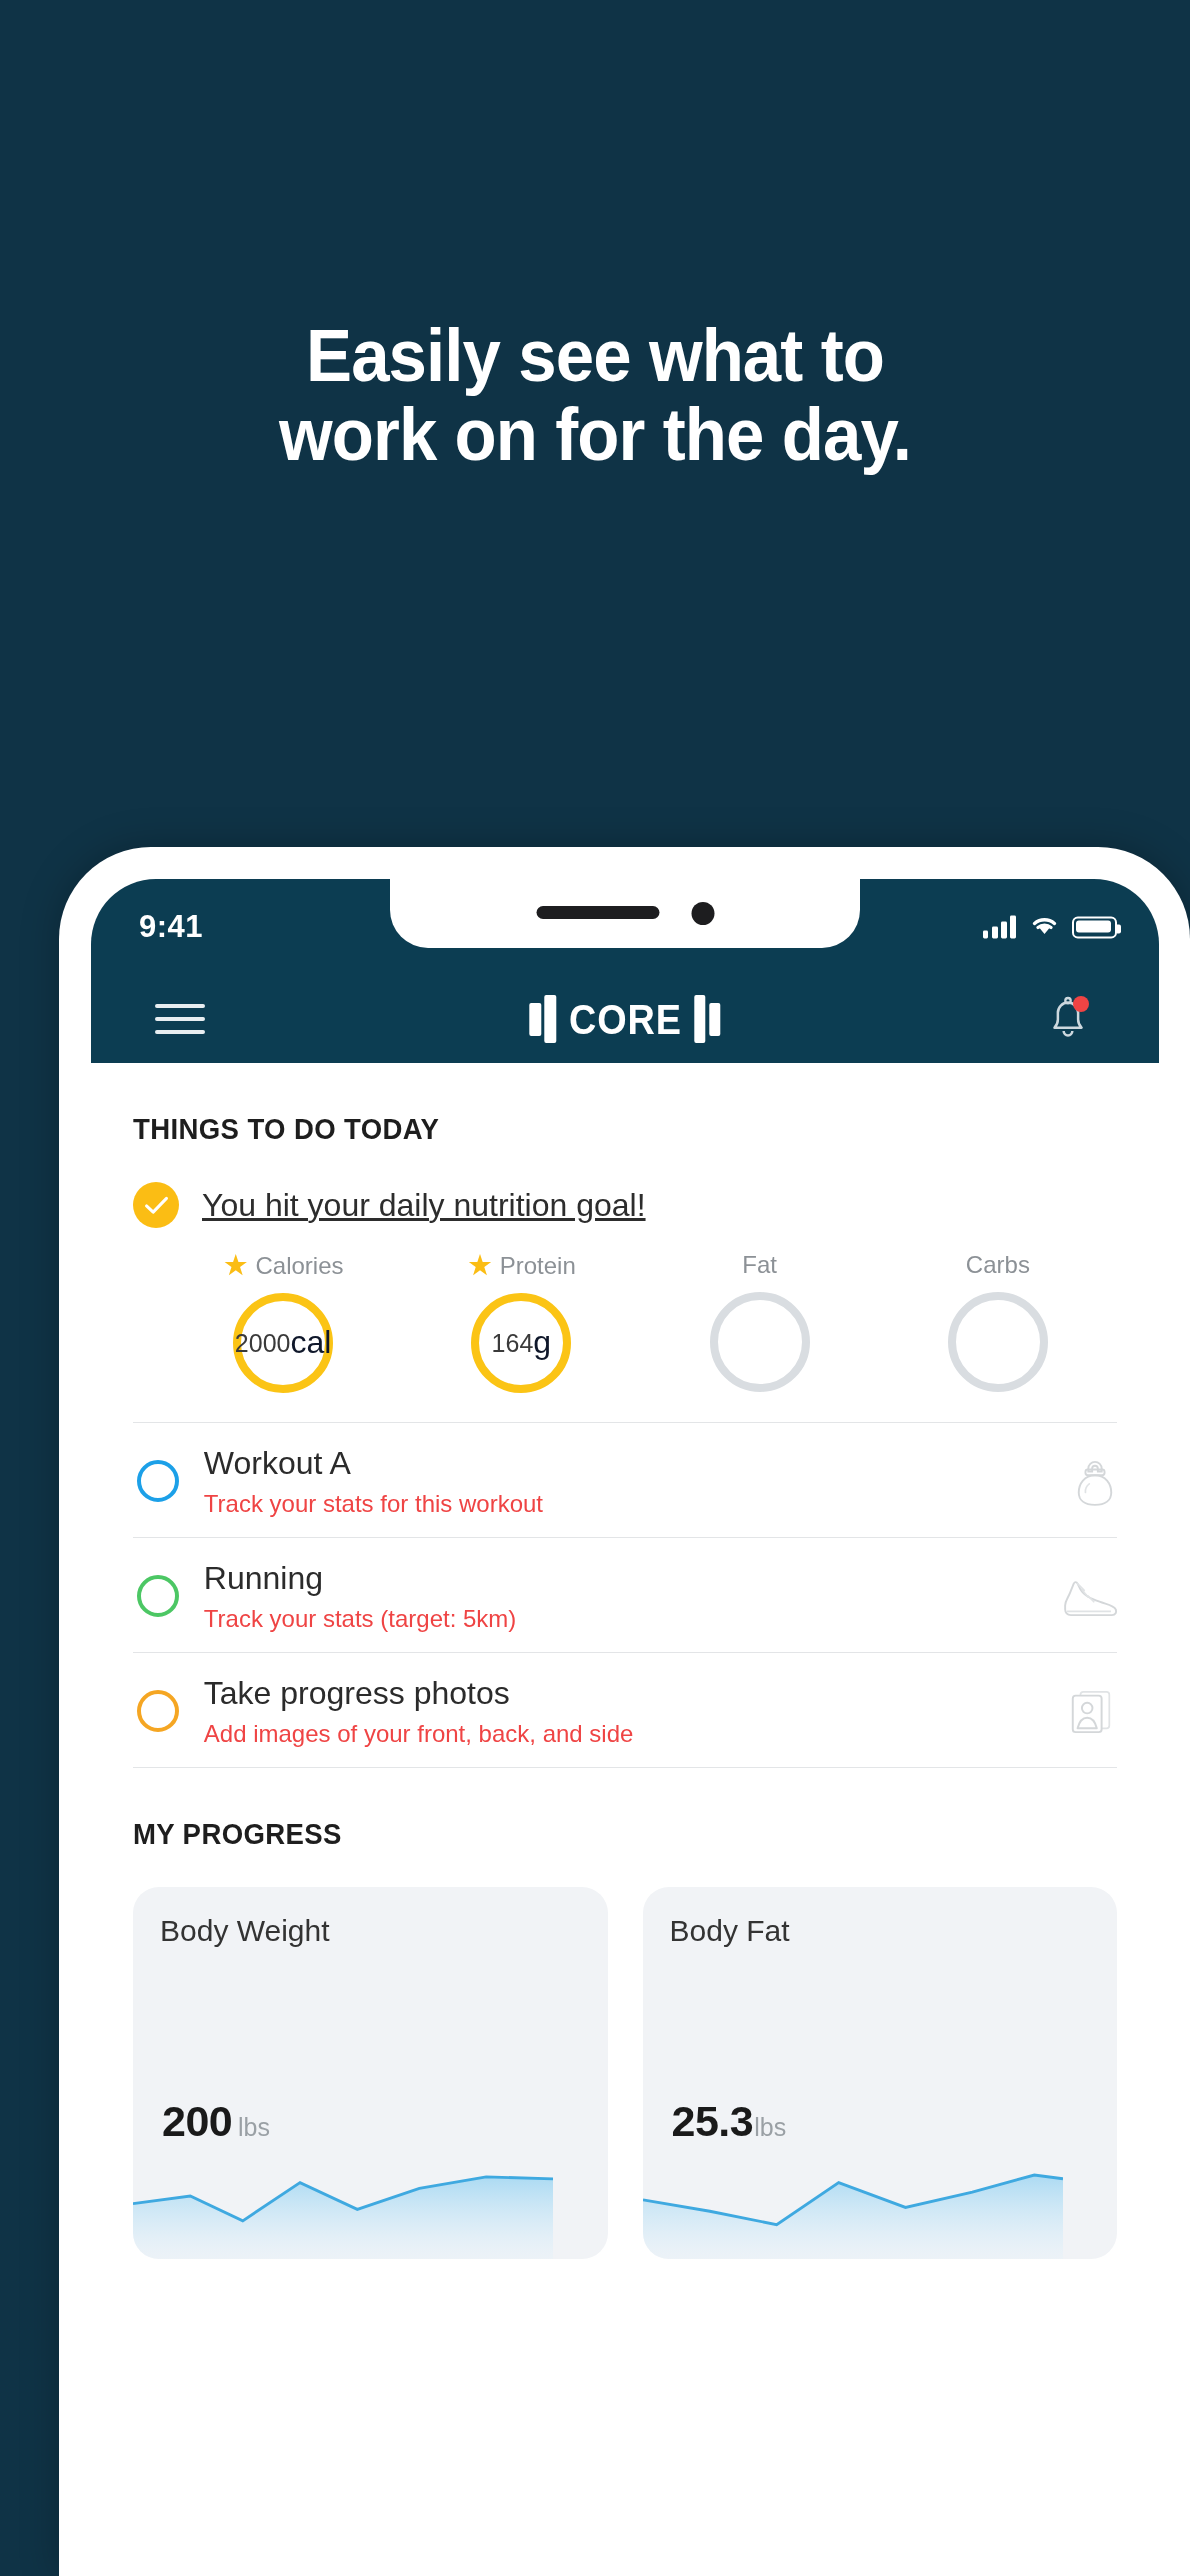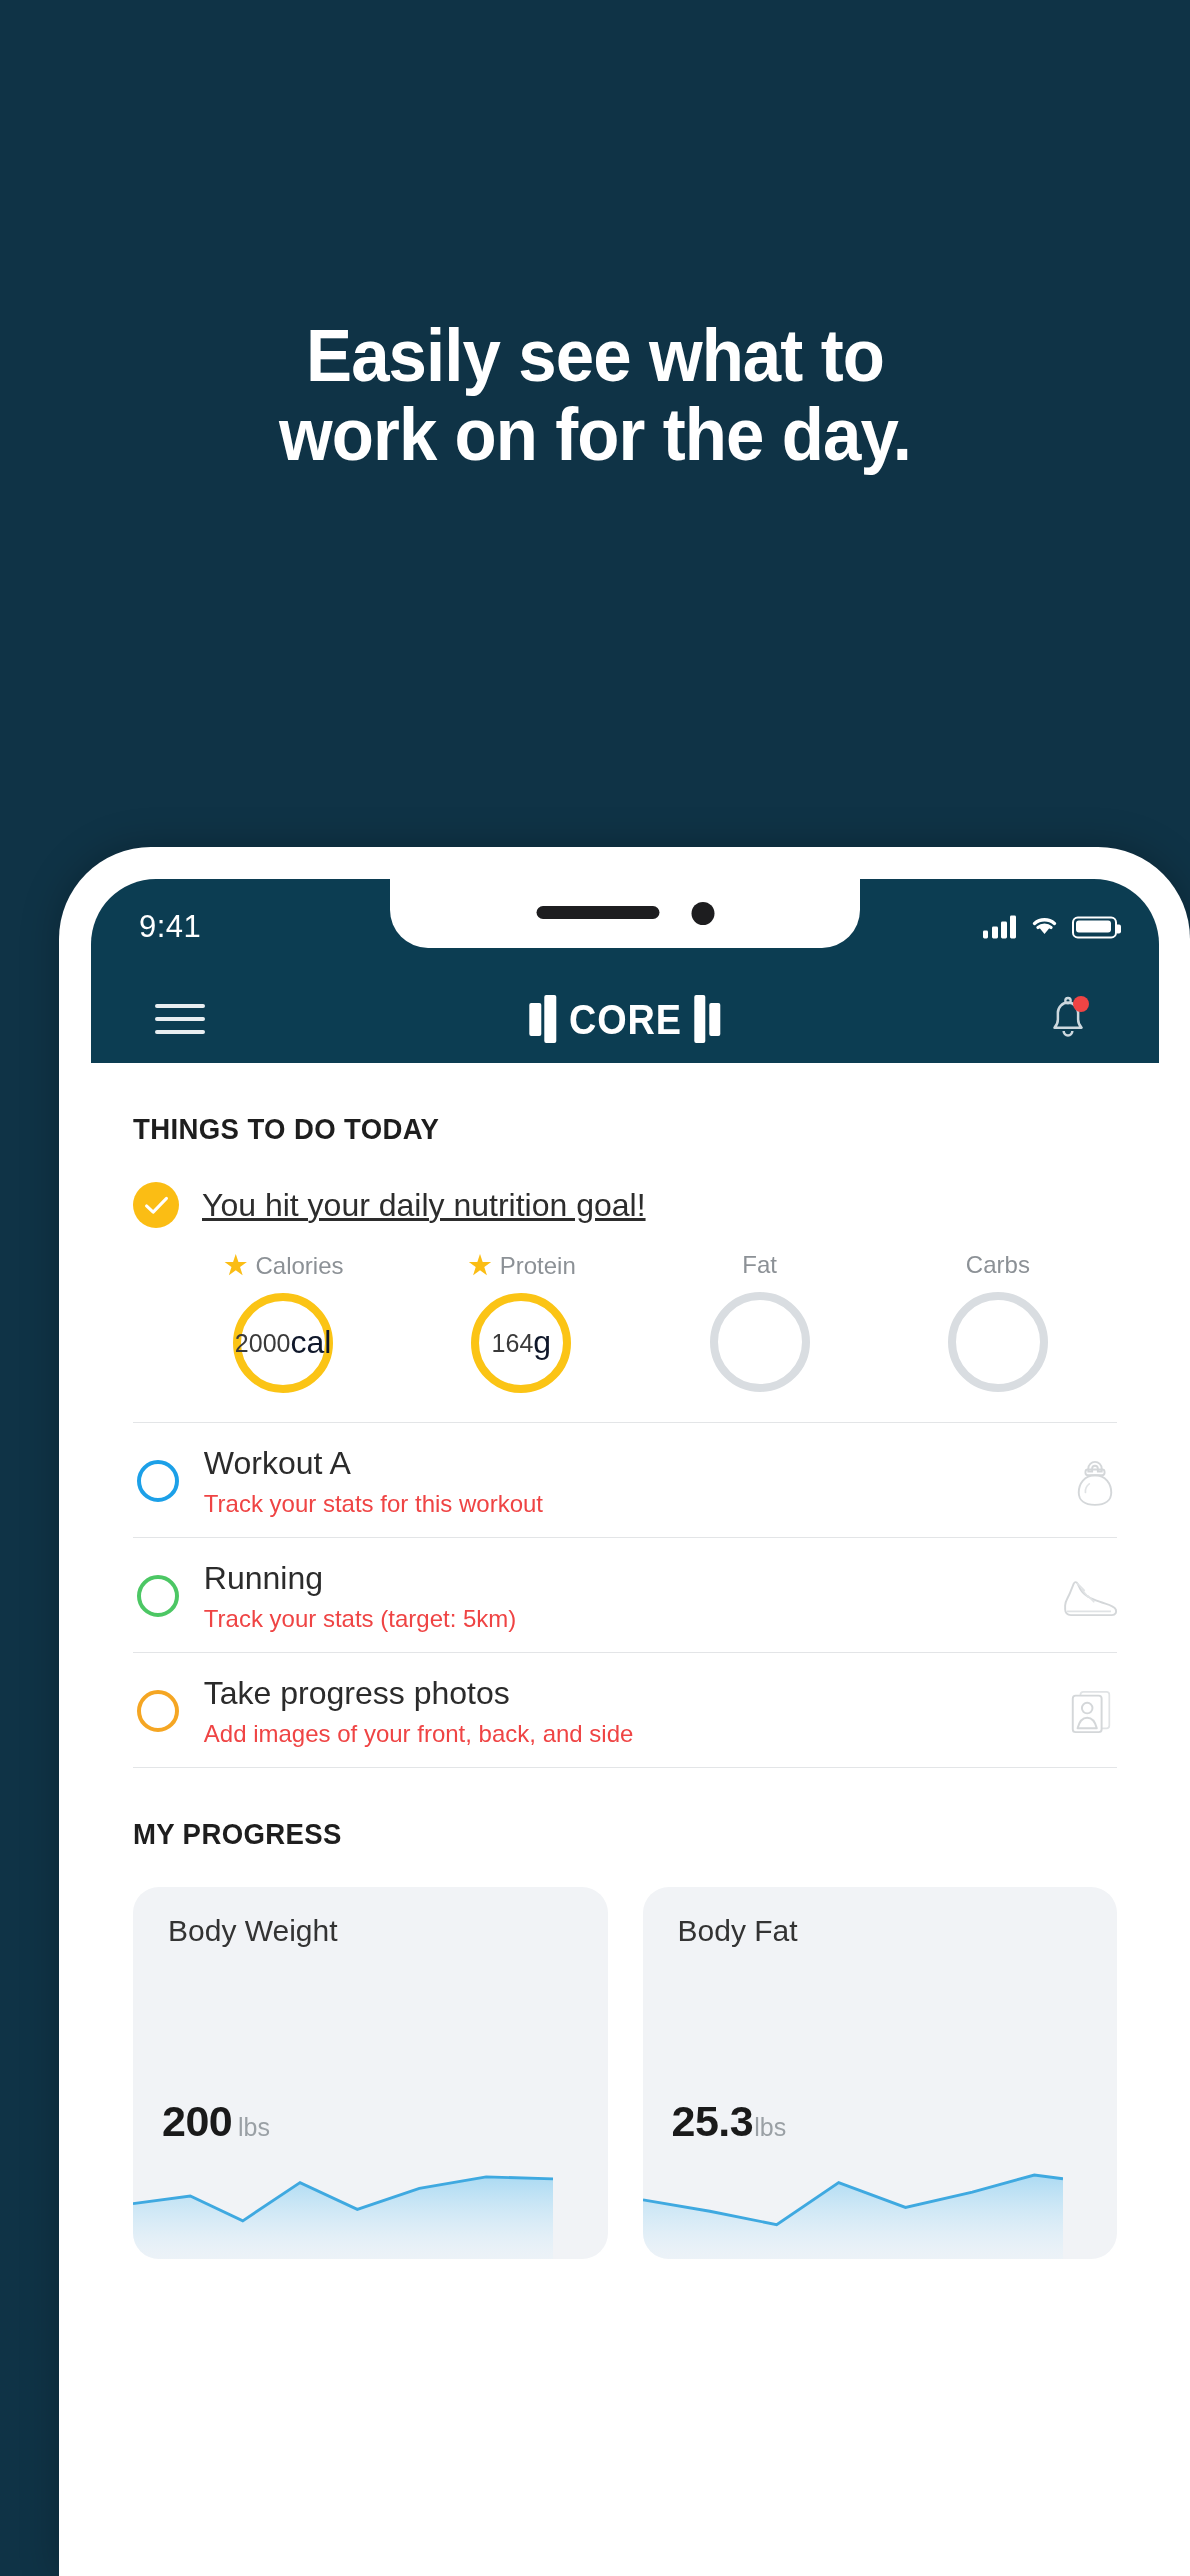--- a/index.html
+++ b/index.html
@@ -74,21 +74,21 @@
     left:50%; top:23px;
     transform:translateX(-50%) translateX(78px);
     width:23px; height:23px;
     background:#1d1d1f;
     border-radius:50%;
   }
   .clock {
     position:absolute;
     left:48px; top:50%;
     transform:translateY(-50%);
-    font-size:31px; font-weight:normal;
+    font-size:31px; font-weight:bold;
     letter-spacing:0.5px;
   }
   .sysicons {
     position:absolute;
     right:42px; top:50%;
     transform:translateY(-50%);
     display:flex; align-items:center; gap:12.5px;
   }
   .bars { display:flex; align-items:flex-end; gap:3.4px; height:23px; }
   .bars i { display:block; width:5.8px; background:#fff; border-radius:1.4px; }
@@ -203,21 +203,21 @@
   .task-sub { font-size:24px; color:#ef4444; margin-top:6.7px; }
   .task-icon { width:67px; flex:none; display:flex; justify-content:flex-end; opacity:.5; }
 
   
   .cards { display:flex; gap:35px; margin-top:29px; }
   .card {
     flex:1; height:372px;
     background:#f1f3f6;
     border-radius:26px;
     position:relative; overflow:hidden;
-    padding:27px 35px;
+    padding:27px 27px;
   }
   .card-title { font-size:30px; color:#333; }
   .card-value {
     position:absolute; left:29px; bottom:113px;
     display:flex; align-items:baseline;
   }
   .card-value .num { font-size:43px; font-weight:bold; color:#1a1a1a; letter-spacing:-0.5px; }
   .card-value .unit { font-size:25px; color:#9aa0a5; margin-left:5.8px; }
   .card-value.tight .unit { margin-left:1px; }
   .spark { position:absolute; left:0; right:0; bottom:0; height:105px; }

